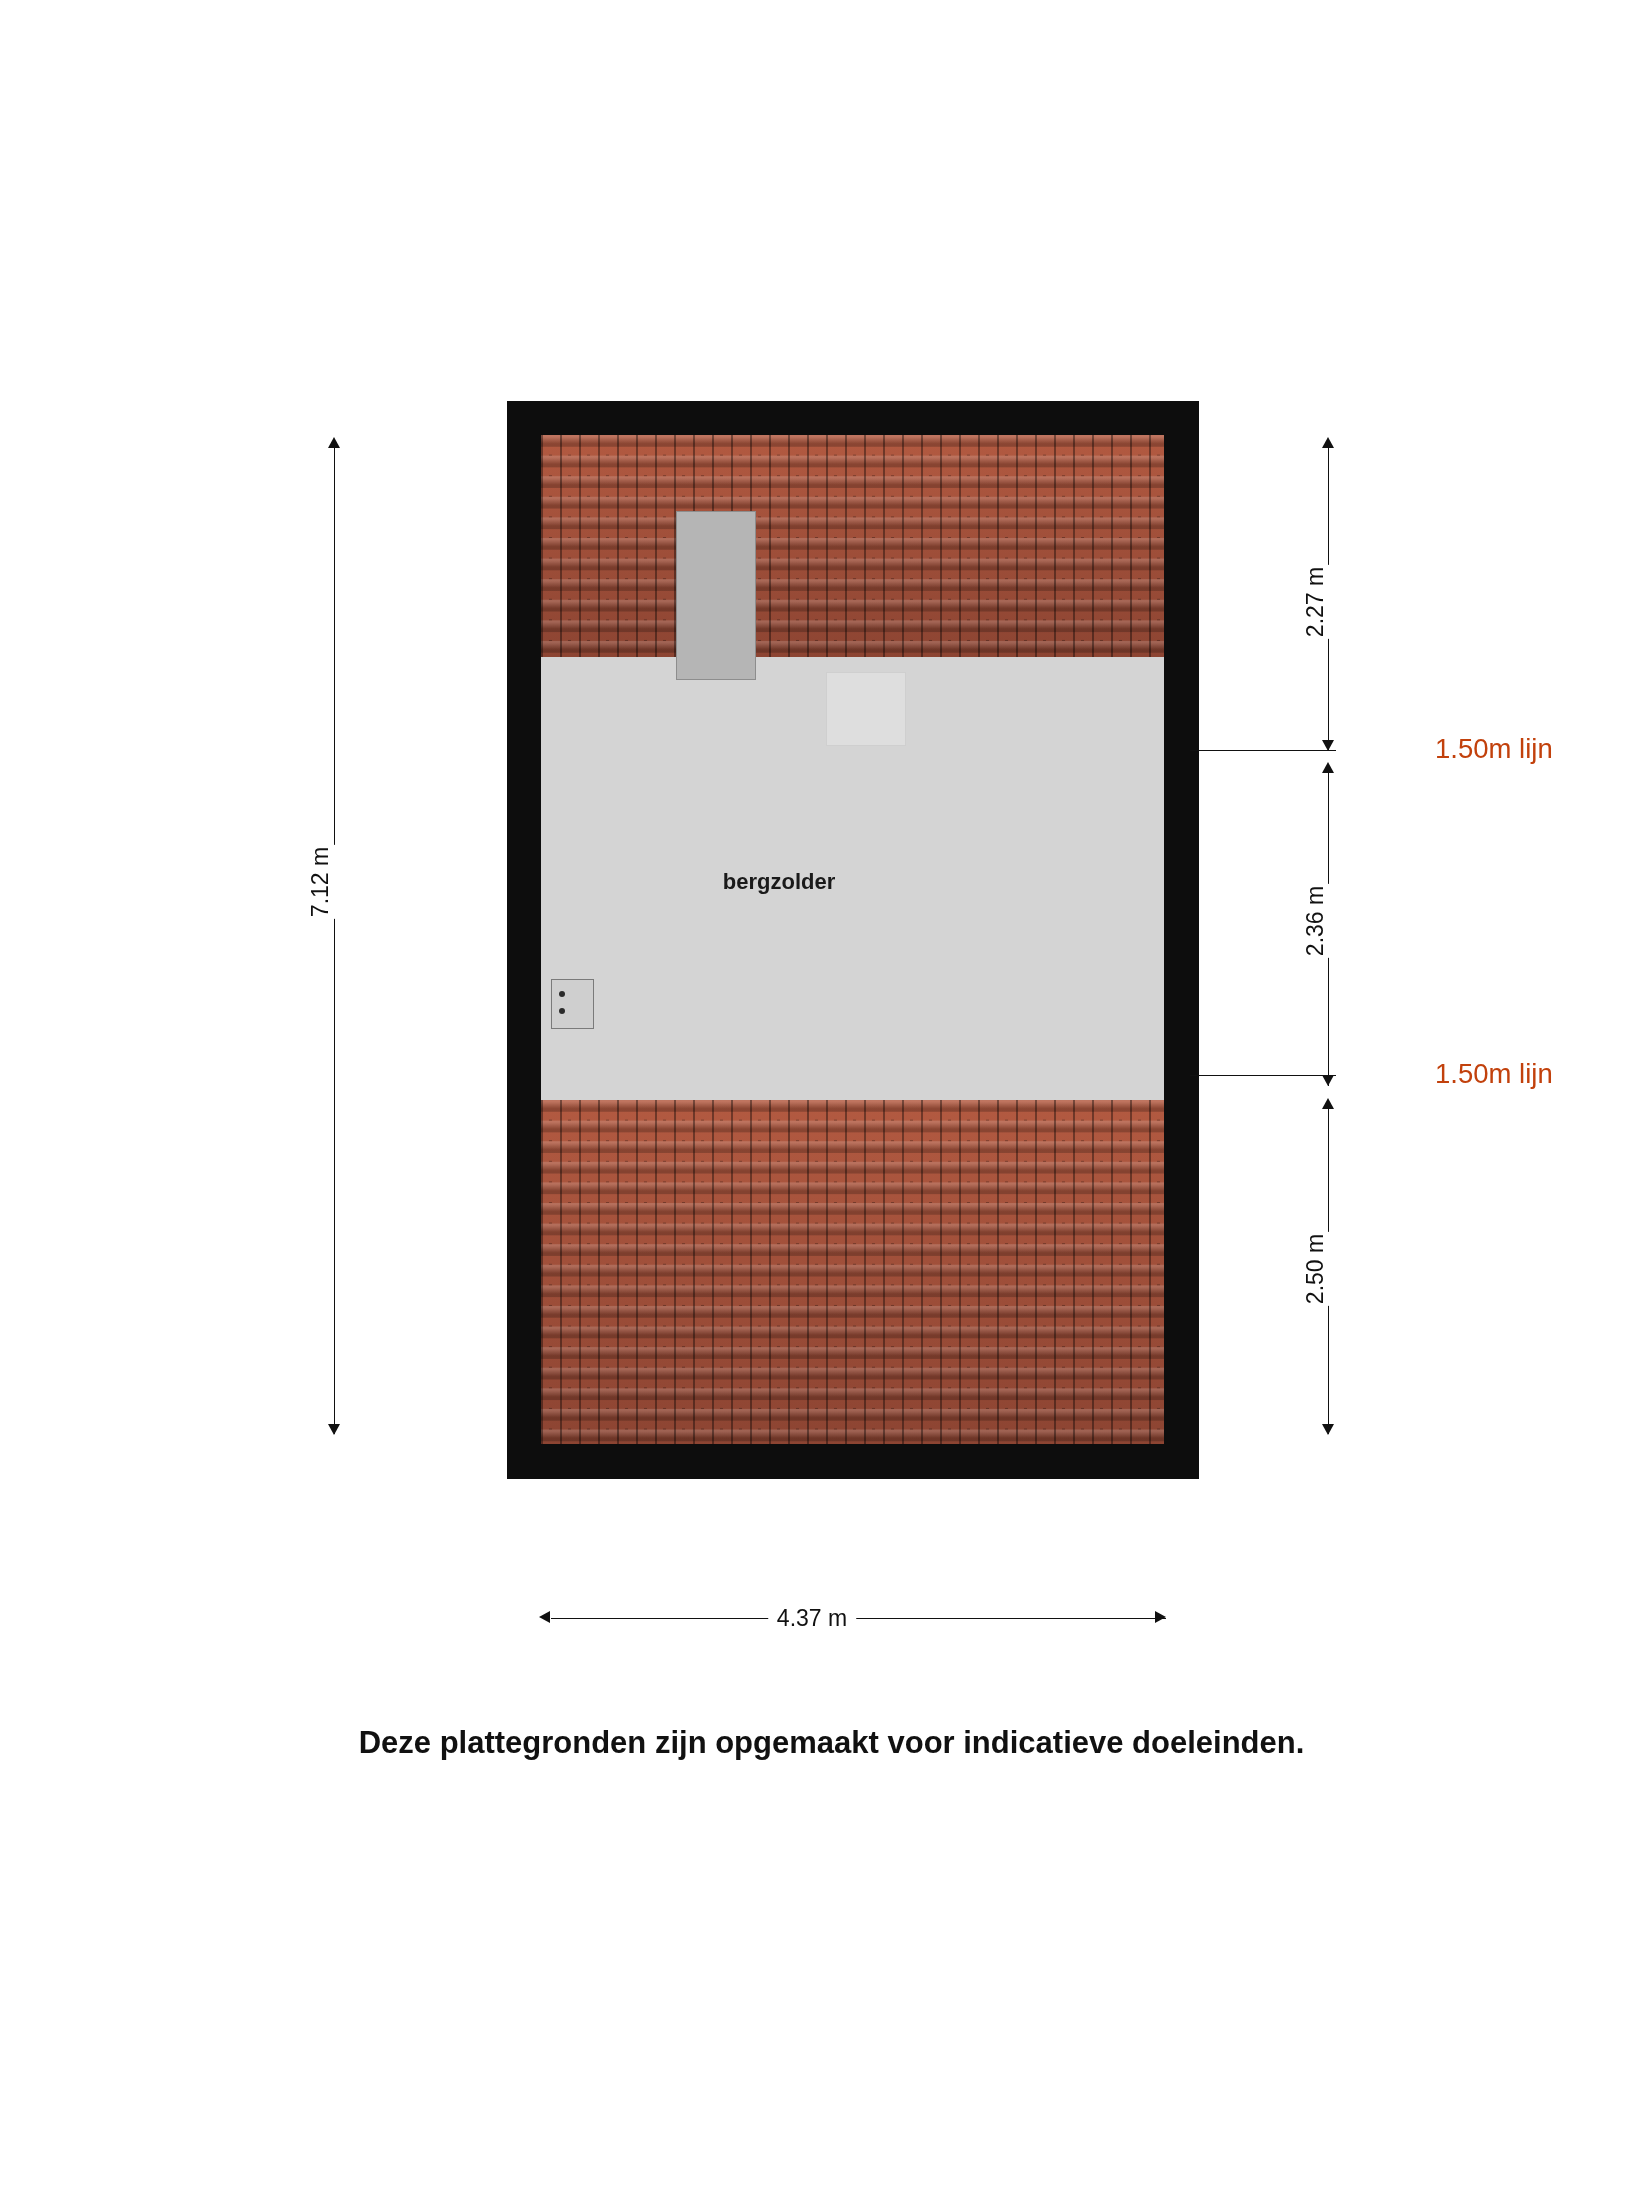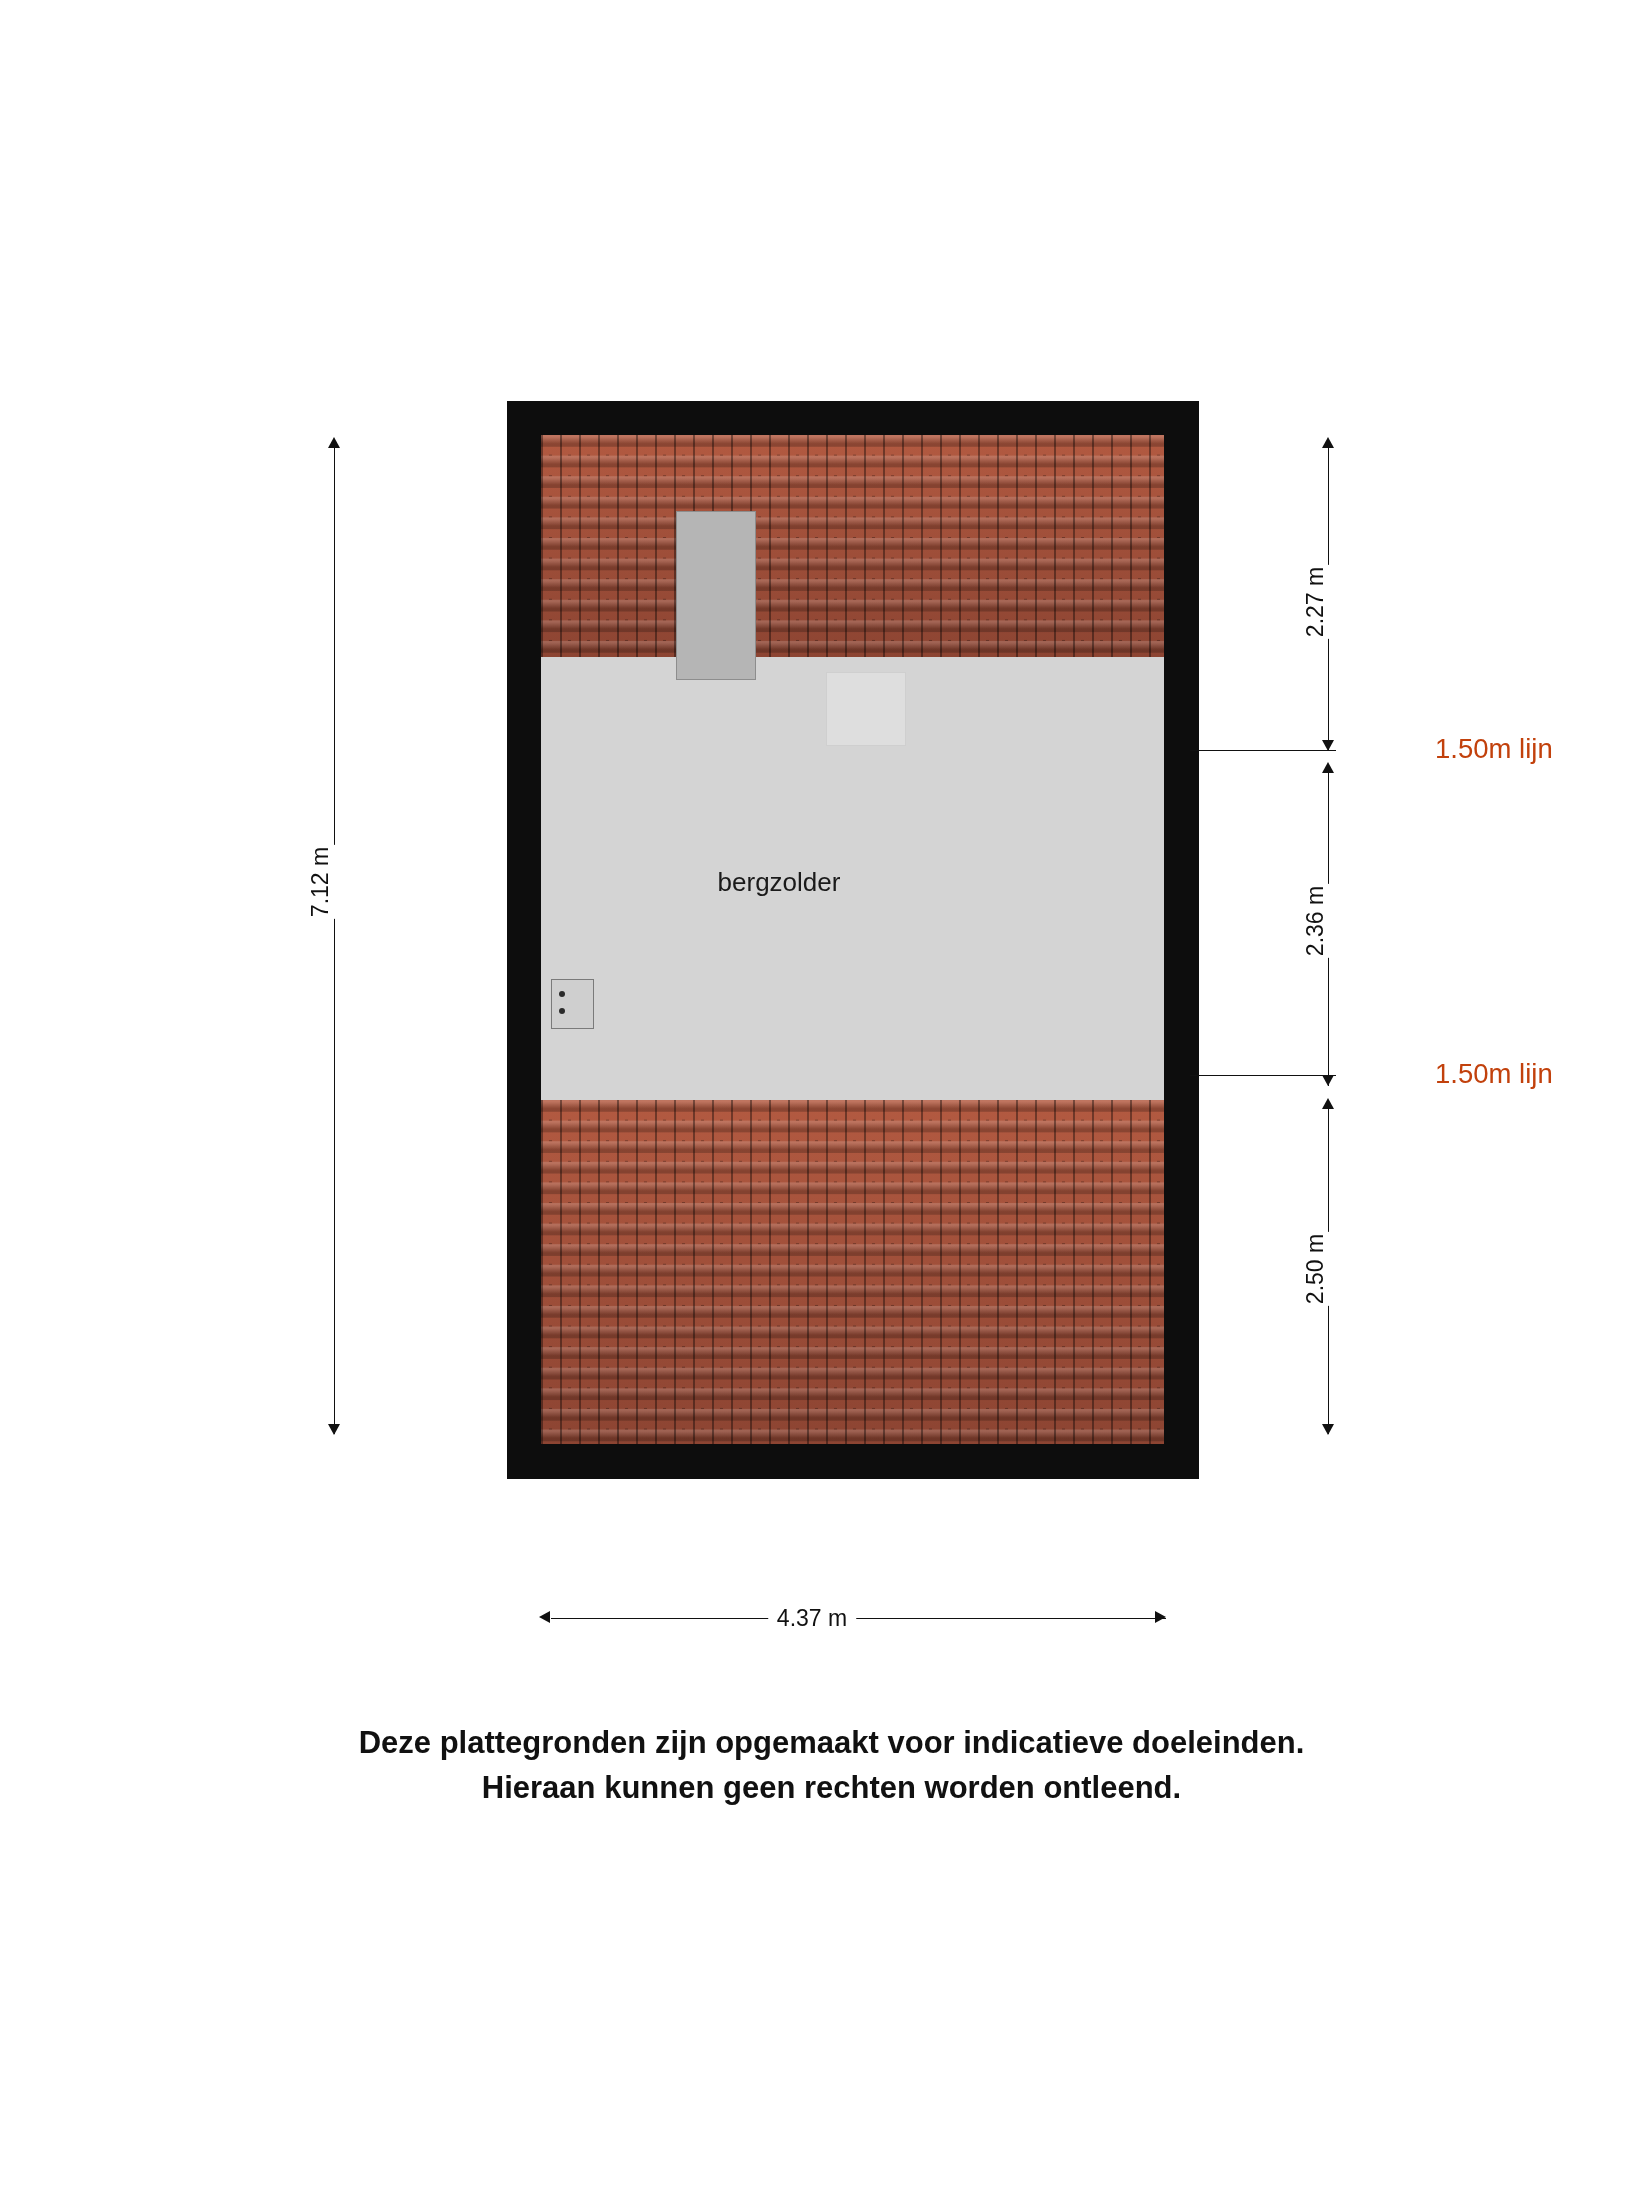--- a/index.html
+++ b/index.html
@@ -101,23 +101,24 @@
     background: #2b2b2b;
   }
   .electric-box .dot.d1 { top: 11.2px; }
   .electric-box .dot.d2 { top: 27.5px; }
 
   .room-label {
     position: absolute;
     left: 779px;
     top: 882px;
     transform: translate(-50%, -50%);
-    font-size: 26px;
+    font-size: 22px;
     color: #1a1a1a;
     white-space: nowrap;
+    font-weight: bold;
   }
 
   
   .dim-line-v {
     position: absolute;
     width: 0;
     border-left: 1.7px solid #111;
   }
   .dim-line-h {
     position: absolute;
@@ -242,17 +243,16 @@
   <div class="leader-line" style="left:1190px; top:1075px; width:146px;"></div>
   <div class="line-label" style="left:1435px; top:1058px;">1.50m lijn</div>
 
   <div class="arrow arrow-left" style="left:539px; top:1611px;"></div>
   <div class="dim-line-h" style="left:551px; top:1618px; width:615px;"></div>
   <div class="arrow arrow-right" style="left:1155px; top:1611px;"></div>
   <div class="dim-text-h" style="left:812px; top:1605px; transform: translateX(-50%);">4.37 m</div>
 
   <div class="disclaimer">
     <div>Deze plattegronden zijn opgemaakt voor indicatieve doeleinden.</div>
-    <div>Hieraan kunnen geen rechten worden ontleend.</div>
   </div>
 
 </div>
 
 
 </body></html>

